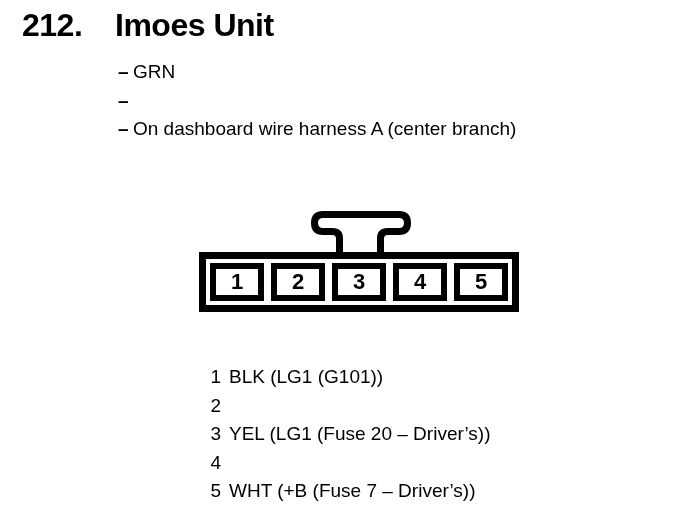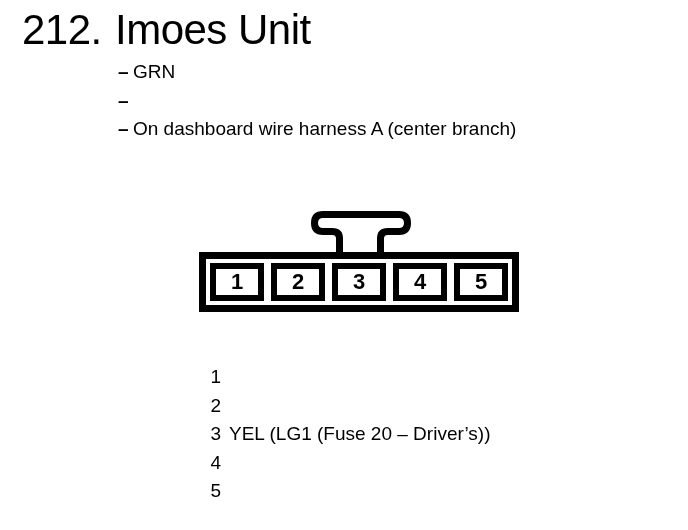--- a/index.html
+++ b/index.html
@@ -15,22 +15,22 @@
     color: #000000;
     font-family: "Liberation Sans", sans-serif;
     overflow: hidden;
   }
 
   
   .heading {
     position: absolute;
     top: 9px;
     left: 22px;
-    font-weight: 400;
-    font-size: 42px;
+    font-weight: 700;
+    font-size: 32px;
     line-height: 1;
     letter-spacing: -0.5px;
     white-space: nowrap;
   }
   .heading .sec-num {
     display: inline-block;
     width: 93px;
   }
 
   
@@ -174,29 +174,31 @@
       </div>
       <div class="cavity">
         <span class="cavity-num">5</span>
       </div>
     </div>
   </div>
 
   <div class="pins">
     <div class="pin-row">
       <span class="pin-num">1</span>
+      <span class="pin-desc">BLK (LG1 (G101))</span>
     </div>
     <div class="pin-row">
       <span class="pin-num">2</span>
     </div>
     <div class="pin-row">
       <span class="pin-num">3</span>
       <span class="pin-desc">YEL (LG1 (Fuse 20 – Driver’s))</span>
     </div>
     <div class="pin-row">
       <span class="pin-num">4</span>
     </div>
     <div class="pin-row">
       <span class="pin-num">5</span>
+      <span class="pin-desc">WHT (+B (Fuse 7 – Driver’s))</span>
     </div>
   </div>
 
 </div>
 
 </body></html>

